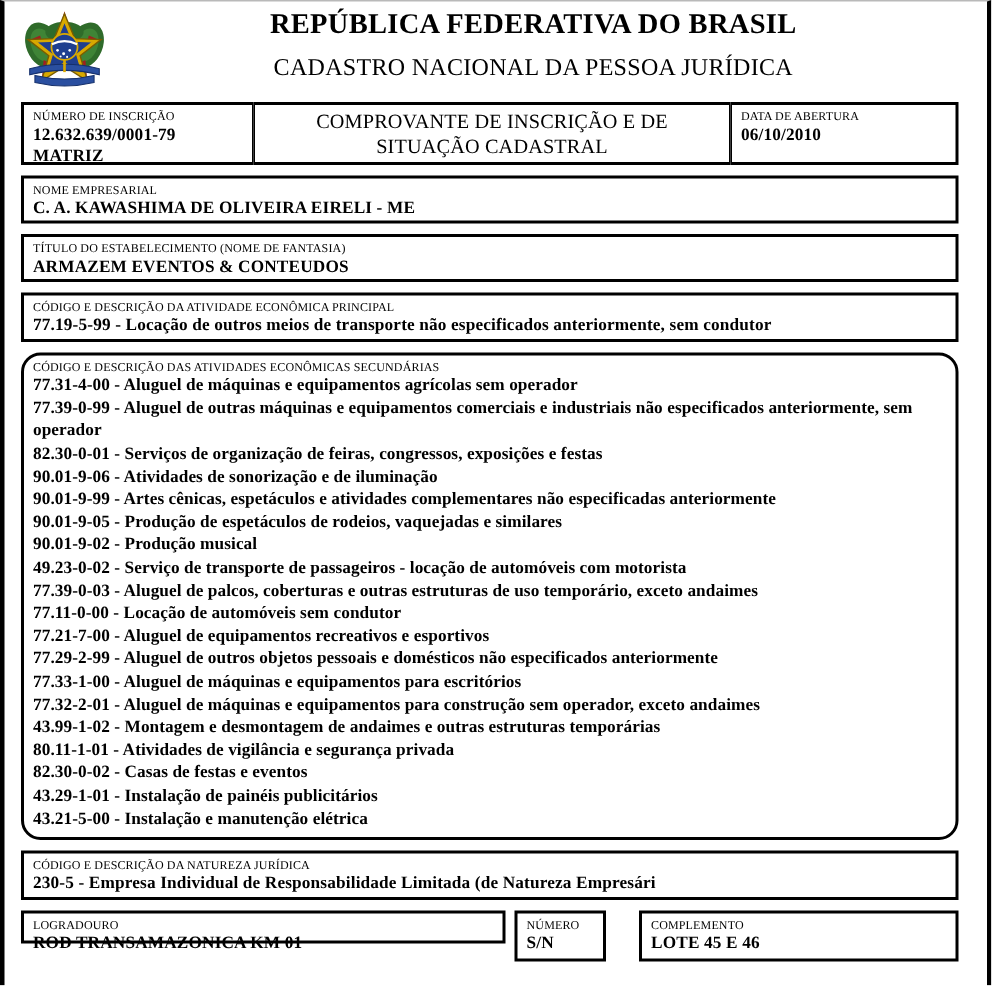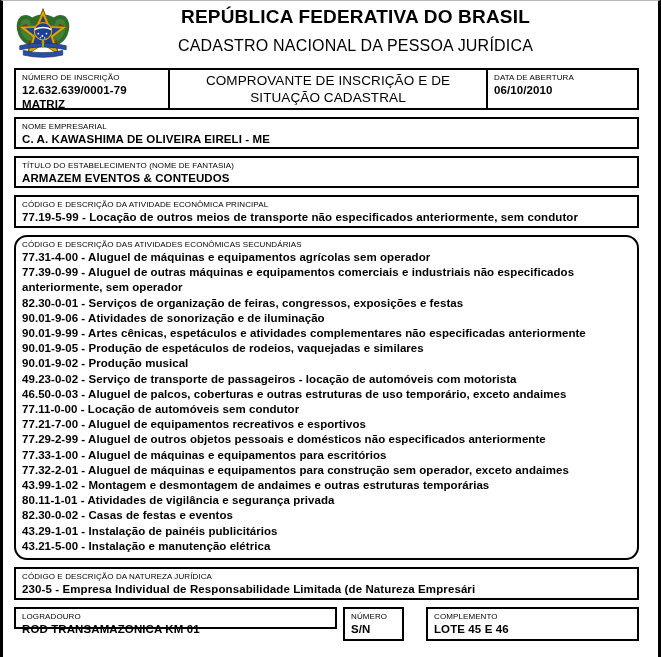--- a/index.html
+++ b/index.html
@@ -35,20 +35,21 @@
     border-top: 1px solid #b9b9b9;
     box-sizing: border-box;
     pointer-events: none;
   }
 
   .content {
     position: absolute;
     left: 14px;
     top: 0;
     width: 625px;
+    font-family: Liberation Serif, serif;
   }
 
   
   .header {
     position: relative;
     height: 64px;
   }
   .brasao {
     position: absolute;
     left: 0px;
@@ -261,21 +262,21 @@
       <div class="lbl">CÓDIGO E DESCRIÇÃO DAS ATIVIDADES ECONÔMICAS SECUNDÁRIAS</div>
       <div id="secondary-list">
           <div class="act-line">77.31-4-00 - Aluguel de máquinas e equipamentos agrícolas sem operador</div>
           <div class="act-line">77.39-0-99 - Aluguel de outras máquinas e equipamentos comerciais e industriais não especificados anteriormente, sem operador</div>
           <div class="act-line">82.30-0-01 - Serviços de organização de feiras, congressos, exposições e festas</div>
           <div class="act-line">90.01-9-06 - Atividades de sonorização e de iluminação</div>
           <div class="act-line">90.01-9-99 - Artes cênicas, espetáculos e atividades complementares não especificadas anteriormente</div>
           <div class="act-line">90.01-9-05 - Produção de espetáculos de rodeios, vaquejadas e similares</div>
           <div class="act-line">90.01-9-02 - Produção musical</div>
           <div class="act-line">49.23-0-02 - Serviço de transporte de passageiros - locação de automóveis com motorista</div>
-          <div class="act-line">46.50-0-03 - Aluguel de palcos, coberturas e outras estruturas de uso temporário, exceto andaimes</div>
+          <div class="act-line">77.39-0-03 - Aluguel de palcos, coberturas e outras estruturas de uso temporário, exceto andaimes</div>
           <div class="act-line">77.11-0-00 - Locação de automóveis sem condutor</div>
           <div class="act-line">77.21-7-00 - Aluguel de equipamentos recreativos e esportivos</div>
           <div class="act-line">77.29-2-99 - Aluguel de outros objetos pessoais e domésticos não especificados anteriormente</div>
           <div class="act-line">77.33-1-00 - Aluguel de máquinas e equipamentos para escritórios</div>
           <div class="act-line">77.32-2-01 - Aluguel de máquinas e equipamentos para construção sem operador, exceto andaimes</div>
           <div class="act-line">43.99-1-02 - Montagem e desmontagem de andaimes e outras estruturas temporárias</div>
           <div class="act-line">80.11-1-01 - Atividades de vigilância e segurança privada</div>
           <div class="act-line">82.30-0-02 - Casas de festas e eventos</div>
           <div class="act-line">43.29-1-01 - Instalação de painéis publicitários</div>
           <div class="act-line">43.21-5-00 - Instalação e manutenção elétrica</div>

